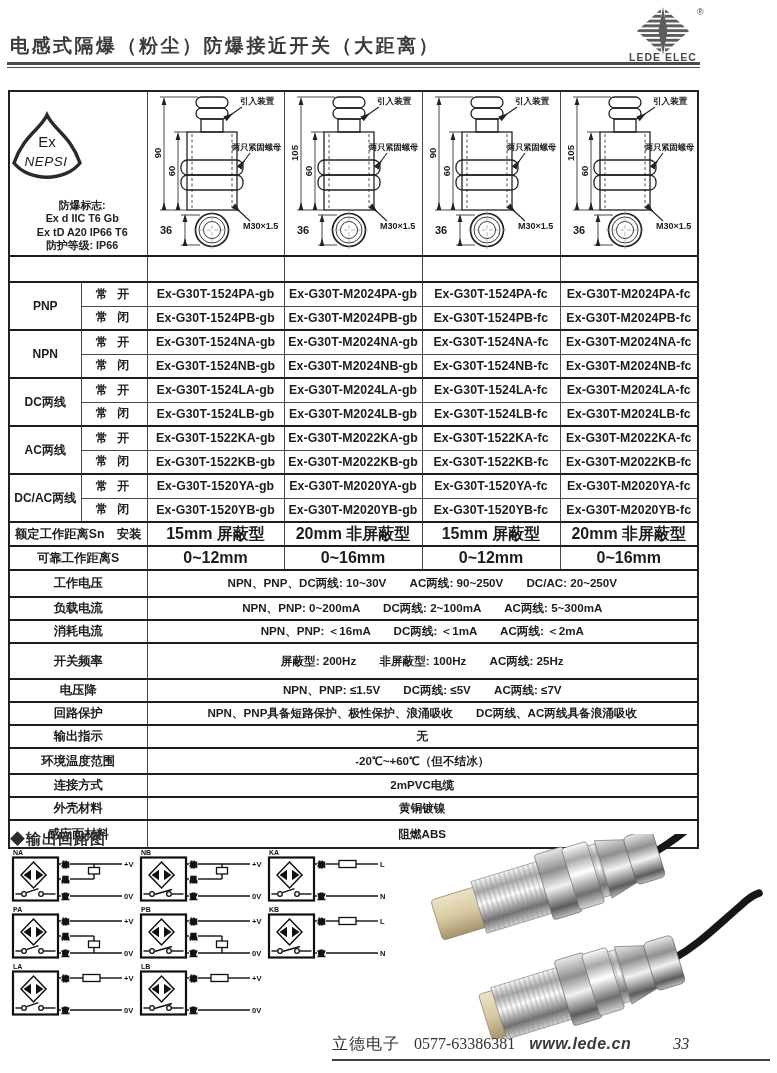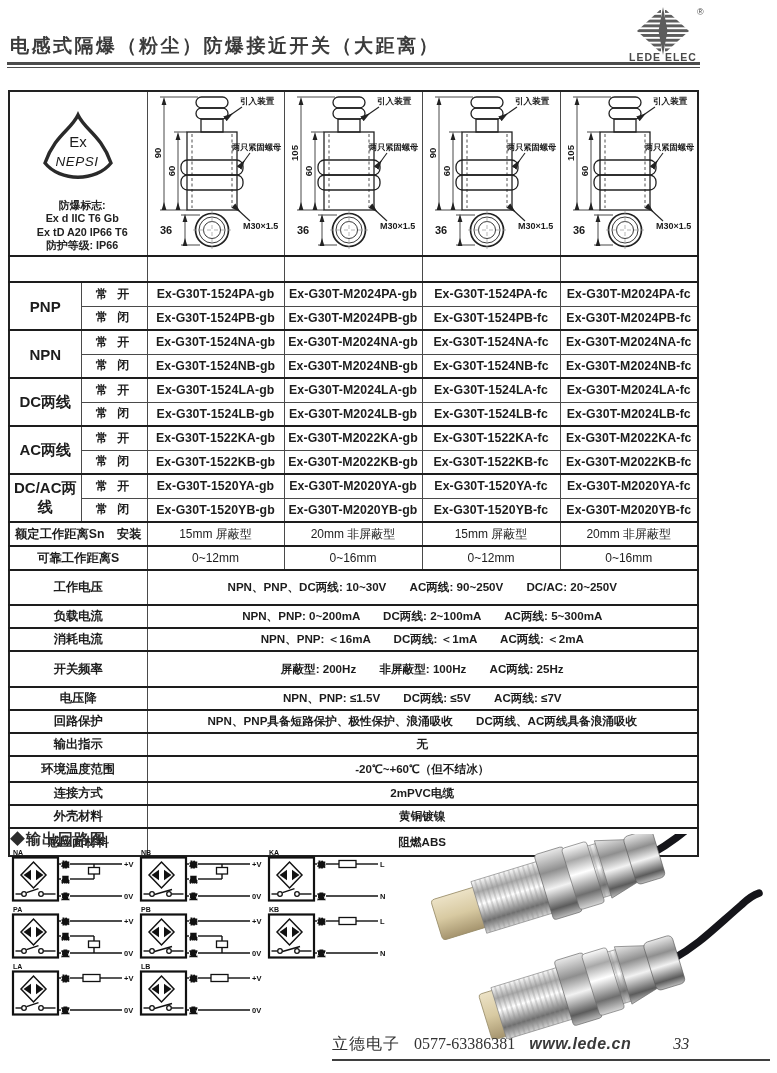--- a/index.html
+++ b/index.html
@@ -8,28 +8,28 @@
   .title{position:absolute;left:10px;top:33px;font-size:19px;font-weight:bold;
          letter-spacing:2.5px;color:#3b3b3b;white-space:nowrap;}
   .rule1{position:absolute;left:7px;top:62px;width:693px;height:3px;background:#4c4c4c;}
   .rule2{position:absolute;left:7px;top:67px;width:693px;height:1px;background:#4c4c4c;}
   .logo{position:absolute;left:627px;top:5px;}
   table.main{position:absolute;left:8px;top:90px;border-collapse:collapse;table-layout:fixed;
              width:689px;border:2px solid #222;}
   table.main td{border:1px solid #4a4a4a;text-align:center;vertical-align:middle;padding:0;overflow:hidden;}
   table.main tr.gstart td{border-top:2px solid #1d1d1d;}
   td.cert{vertical-align:top;text-align:left;}
-  td.glabel{font-size:15px;font-weight:bold;letter-spacing:0px;}
+  td.glabel{font-size:12px;font-weight:bold;letter-spacing:0px;}
   td.state{font-size:12px;font-weight:bold;letter-spacing:3px;}
   td.model{font-weight:bold;font-size:12.3px;letter-spacing:0.1px;white-space:nowrap;}
   td.slabel{text-align:left;padding-left:7px;font-weight:bold;font-size:12.3px;white-space:nowrap;}
   td.sval{font-weight:bold;font-size:11.6px;white-space:pre;}
-  td.scell{font-weight:normal;font-size:12px;white-space:nowrap;}
+  td.scell{font-weight:bold;font-size:16px;white-space:nowrap;}
   .certtxt{margin:6px 0 0 8px;font-size:10.8px;font-weight:bold;line-height:13.5px;color:#222;}
-  .nepsi-wrap{text-align:center;margin-top:16px;}
+  .nepsi-wrap{text-align:left;margin-top:16px;}
   .cir-title{position:absolute;left:10px;top:830px;font-size:15px;font-weight:bold;
              letter-spacing:1px;color:#2c2c2c;}
   .circuits{position:absolute;left:8px;top:848px;width:400px;height:182px;}
   .ckt{position:absolute;}
   .photo-wrap{position:absolute;left:405px;top:834px;}
   .footer-text{position:absolute;left:332px;top:1034px;width:441px;display:flex;
                align-items:baseline;white-space:nowrap;}
   .f-co{font-size:16px;color:#333;letter-spacing:1px;}
   .f-ph{font-size:16px;font-family:"Liberation Serif",serif;color:#333;margin-left:14px;}
   .f-web{font-size:16px;font-weight:bold;font-style:italic;color:#3a3a3a;margin-left:14px;letter-spacing:0.5px;}
@@ -390,21 +390,21 @@
           <td class="scell">15mm 屏蔽型</td>
           <td class="scell">20mm 非屏蔽型</td>
         </tr>
         <tr class="gstart" style="height: 24px;">
           <td class="slabel" colspan="2">可靠工作距离S</td>
           <td class="scell">0~12mm</td>
           <td class="scell">0~16mm</td>
           <td class="scell">0~12mm</td>
           <td class="scell">0~16mm</td>
         </tr>
-        <tr class="gstart" style="height: 35px;">
+        <tr class="gstart" style="height: 27px;">
           <td class="slabel" colspan="2">工作电压</td>
           <td class="sval" colspan="4">NPN、PNP、DC两线: 10~30V　　AC两线: 90~250V　　DC/AC: 20~250V</td>
         </tr>
         <tr class="gstart" style="height: 23px;">
           <td class="slabel" colspan="2">负载电流</td>
           <td class="sval" colspan="4">NPN、PNP: 0~200mA　　DC两线: 2~100mA　　AC两线: 5~300mA</td>
         </tr>
         <tr class="gstart" style="height: 23px;">
           <td class="slabel" colspan="2">消耗电流</td>
           <td class="sval" colspan="4">NPN、PNP: ＜16mA　　DC两线: ＜1mA　　AC两线: ＜2mA</td>

